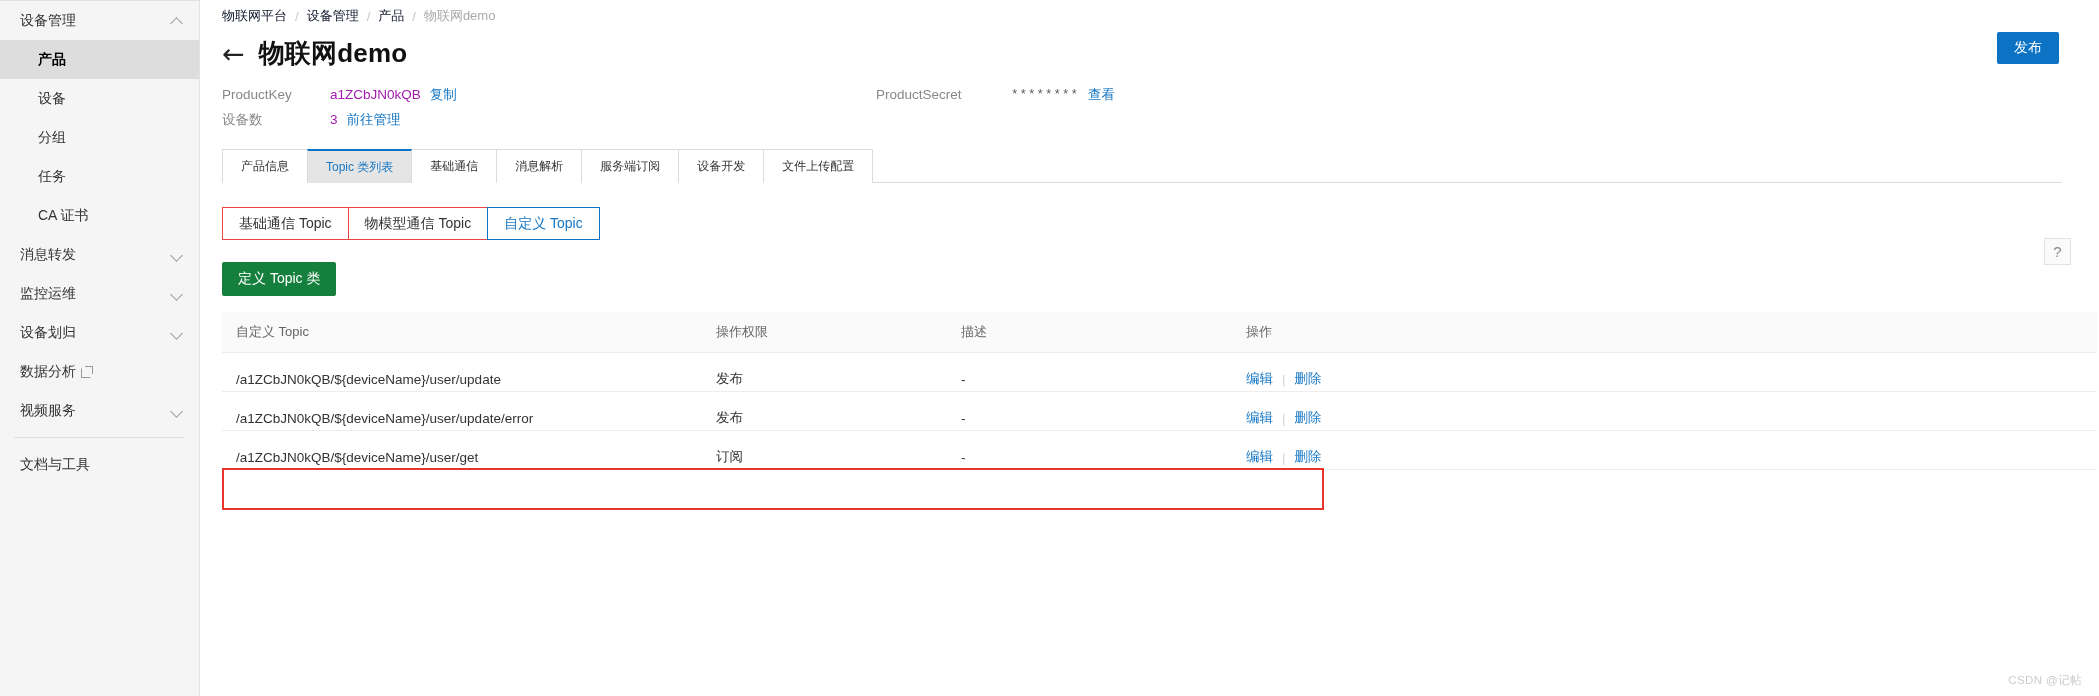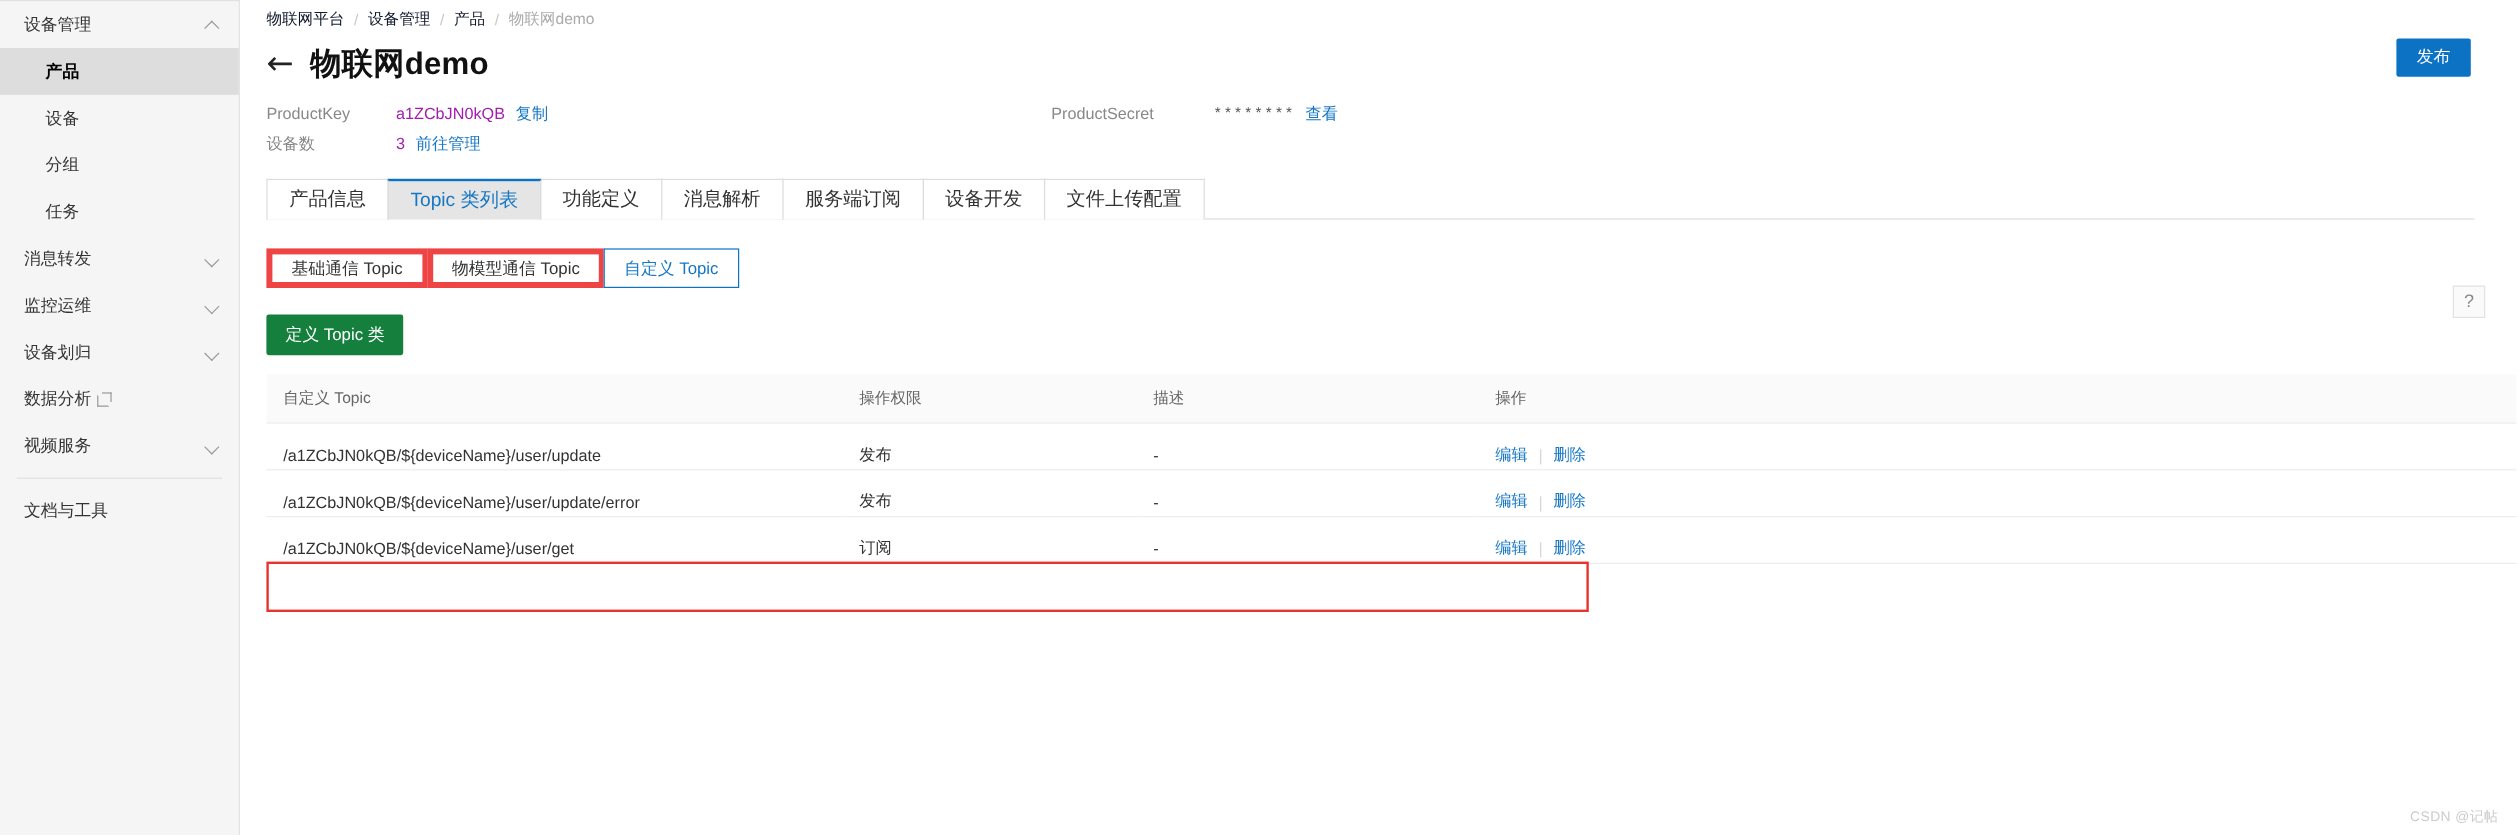--- a/index.html
+++ b/index.html
@@ -98,38 +98,38 @@
   .meta-col2 { position: absolute; left: 676px; top: 0; display: flex; align-items: center; height: 25px;}
   .meta-col2 .meta-label { width: 135px; flex: 0 0 135px; }
   .secret-dots { color: #555; letter-spacing: 1px; font-family: "Liberation Mono", monospace; font-size: 12.5px; }
 
   
   .tabs {
     display: flex; margin: 16px 0 0 22px; border-bottom: 1px solid #dcdcdc;
     width: 1840px;
   }
   .tab {
-    padding: 3px 18px; font-size: 16px; color: #333; cursor: pointer;
+    padding: 3px 18px; font-size: 12px; color: #333; cursor: pointer;
     border: 1px solid #dcdcdc; border-bottom: none; background: #fff;
     margin-right: -1px; position: relative; top: 1px; height: 34px;
     display: flex; align-items: center;
   }
   .tab.active {
     color: #1677c4; border-top: 2px solid #0b72c4;
     background: #e5e5e5; z-index: 2;
   }
   .tab.active::after {
     content: ""; position: absolute; left: 0; right: 0; bottom: -1px; height: 1px; background: #fff;
   }
 
   
   .subtabs { display: flex; margin: 24px 0 0 22px; }
   .subtab {
     padding: 0 16px; height: 33px; display: flex; align-items: center;
-    font-size: 14px; color: #333; border: 5px solid #ef4444;
+    font-size: 14px; color: #333; border: 1px solid #ef4444;
     margin-right: -1px; background: #fff; cursor: pointer;
   }
   .subtab.active {
     color: #1677c4; border: 1px solid #0b72c4; z-index: 2; position: relative;
   }
 
   .define-btn {
     margin: 22px 0 0 22px; background: #15803d; color: #fff; border: none;
     font-size: 14px; padding: 8px 16px; cursor: pointer; border-radius: 2px;
     display: inline-block;
@@ -186,20 +186,23 @@
       <span>产品</span>
     </div>
     <div class="nav-item">
       <span>设备</span>
     </div>
     <div class="nav-item">
       <span>分组</span>
     </div>
     <div class="nav-item">
       <span>任务</span>
+    </div>
+    <div class="nav-item">
+      <span>CA 证书</span>
     </div>
 
     <div class="nav-group-head">
       <span class="label">消息转发</span>
       <span class="chev"></span>
     </div>
 
     <div class="nav-group-head">
       <span class="label">监控运维</span>
       <span class="chev"></span>
@@ -261,21 +264,21 @@
       <div class="meta-col2">
         <span class="meta-label">ProductSecret</span>
         <span class="secret-dots">********</span>
         <span class="link">查看</span>
       </div>
     </div>
 
     <div class="tabs">
       <div class="tab">产品信息</div>
       <div class="tab active">Topic 类列表</div>
-      <div class="tab">功能定义</div>
+      <div class="tab">基础通信</div>
       <div class="tab">消息解析</div>
       <div class="tab">服务端订阅</div>
       <div class="tab">设备开发</div>
       <div class="tab">文件上传配置</div>
     </div>
 
     <div class="subtabs">
       <div class="subtab">基础通信 Topic</div>
       <div class="subtab">物模型通信 Topic</div>
       <div class="subtab active">自定义 Topic</div>

